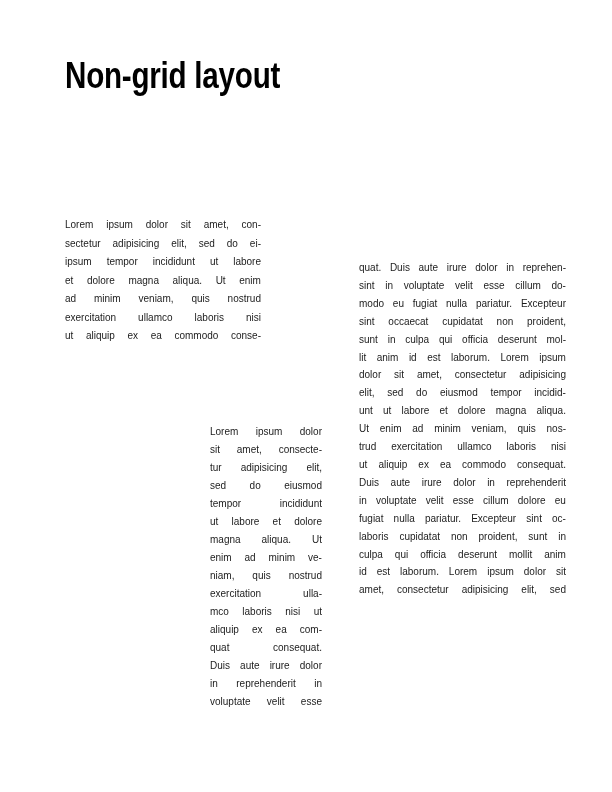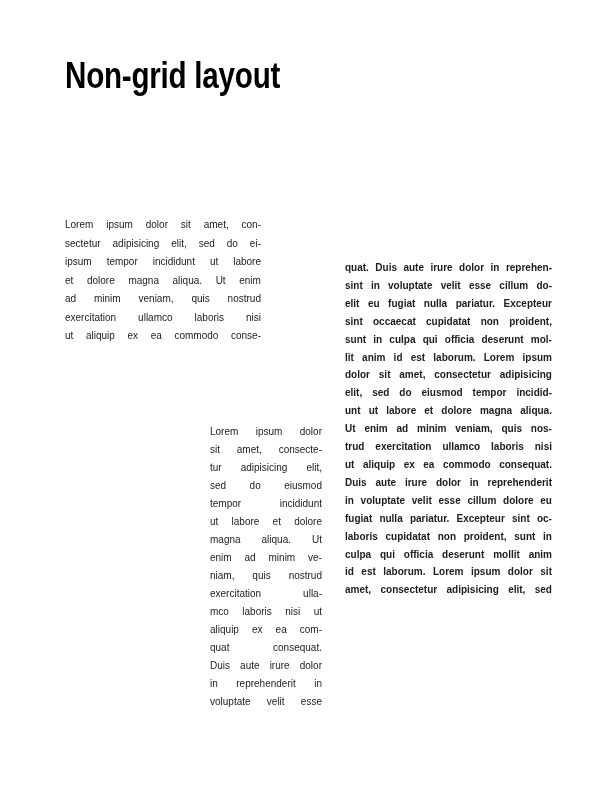--- a/index.html
+++ b/index.html
@@ -39,21 +39,21 @@
   }
   
   .tb .line {
     display: flex;
     justify-content: space-between;
     white-space: pre;
     overflow: visible;
   }
   .b1 { left: 65px;  top: 216px; width: 196px; line-height: 18.5px; }
   .b2 { left: 210px; top: 423px; width: 112px; line-height: 18px;   }
-  .b3 { left: 345px; top: 259px; width: 207px; line-height: 17.9px; font-weight: bold; }
+  .b3 { left: 359px; top: 259px; width: 207px; line-height: 17.9px; }
 </style>
 </head>
 <body>
 
 <div class="page">
   <h1 class="title">Non-grid layout</h1>
 
   <div class="tb b1">
       <div class="line"><span>Lorem</span><span>ipsum</span><span>dolor</span><span>sit</span><span>amet,</span><span>con-</span></div>
       <div class="line"><span>sectetur</span><span>adipisicing</span><span>elit,</span><span>sed</span><span>do</span><span>ei-</span></div>
@@ -79,21 +79,21 @@
       <div class="line"><span>aliquip</span><span>ex</span><span>ea</span><span>com-</span></div>
       <div class="line"><span>quat</span><span>consequat.</span></div>
       <div class="line"><span>Duis</span><span>aute</span><span>irure</span><span>dolor</span></div>
       <div class="line"><span>in</span><span>reprehenderit</span><span>in</span></div>
       <div class="line"><span>voluptate</span><span>velit</span><span>esse</span></div>
     </div>
 
   <div class="tb b3">
       <div class="line"><span>quat.</span><span>Duis</span><span>aute</span><span>irure</span><span>dolor</span><span>in</span><span>reprehen-</span></div>
       <div class="line"><span>sint</span><span>in</span><span>voluptate</span><span>velit</span><span>esse</span><span>cillum</span><span>do-</span></div>
-      <div class="line"><span>elit</span><span>eu</span><span>fugiat</span><span>nulla</span><span>pariatur.</span><span>Excepteur</span></div>
+      <div class="line"><span>modo</span><span>eu</span><span>fugiat</span><span>nulla</span><span>pariatur.</span><span>Excepteur</span></div>
       <div class="line"><span>sint</span><span>occaecat</span><span>cupidatat</span><span>non</span><span>proident,</span></div>
       <div class="line"><span>sunt</span><span>in</span><span>culpa</span><span>qui</span><span>officia</span><span>deserunt</span><span>mol-</span></div>
       <div class="line"><span>lit</span><span>anim</span><span>id</span><span>est</span><span>laborum.</span><span>Lorem</span><span>ipsum</span></div>
       <div class="line"><span>dolor</span><span>sit</span><span>amet,</span><span>consectetur</span><span>adipisicing</span></div>
       <div class="line"><span>elit,</span><span>sed</span><span>do</span><span>eiusmod</span><span>tempor</span><span>incidid-</span></div>
       <div class="line"><span>unt</span><span>ut</span><span>labore</span><span>et</span><span>dolore</span><span>magna</span><span>aliqua.</span></div>
       <div class="line"><span>Ut</span><span>enim</span><span>ad</span><span>minim</span><span>veniam,</span><span>quis</span><span>nos-</span></div>
       <div class="line"><span>trud</span><span>exercitation</span><span>ullamco</span><span>laboris</span><span>nisi</span></div>
       <div class="line"><span>ut</span><span>aliquip</span><span>ex</span><span>ea</span><span>commodo</span><span>consequat.</span></div>
       <div class="line"><span>Duis</span><span>aute</span><span>irure</span><span>dolor</span><span>in</span><span>reprehenderit</span></div>

